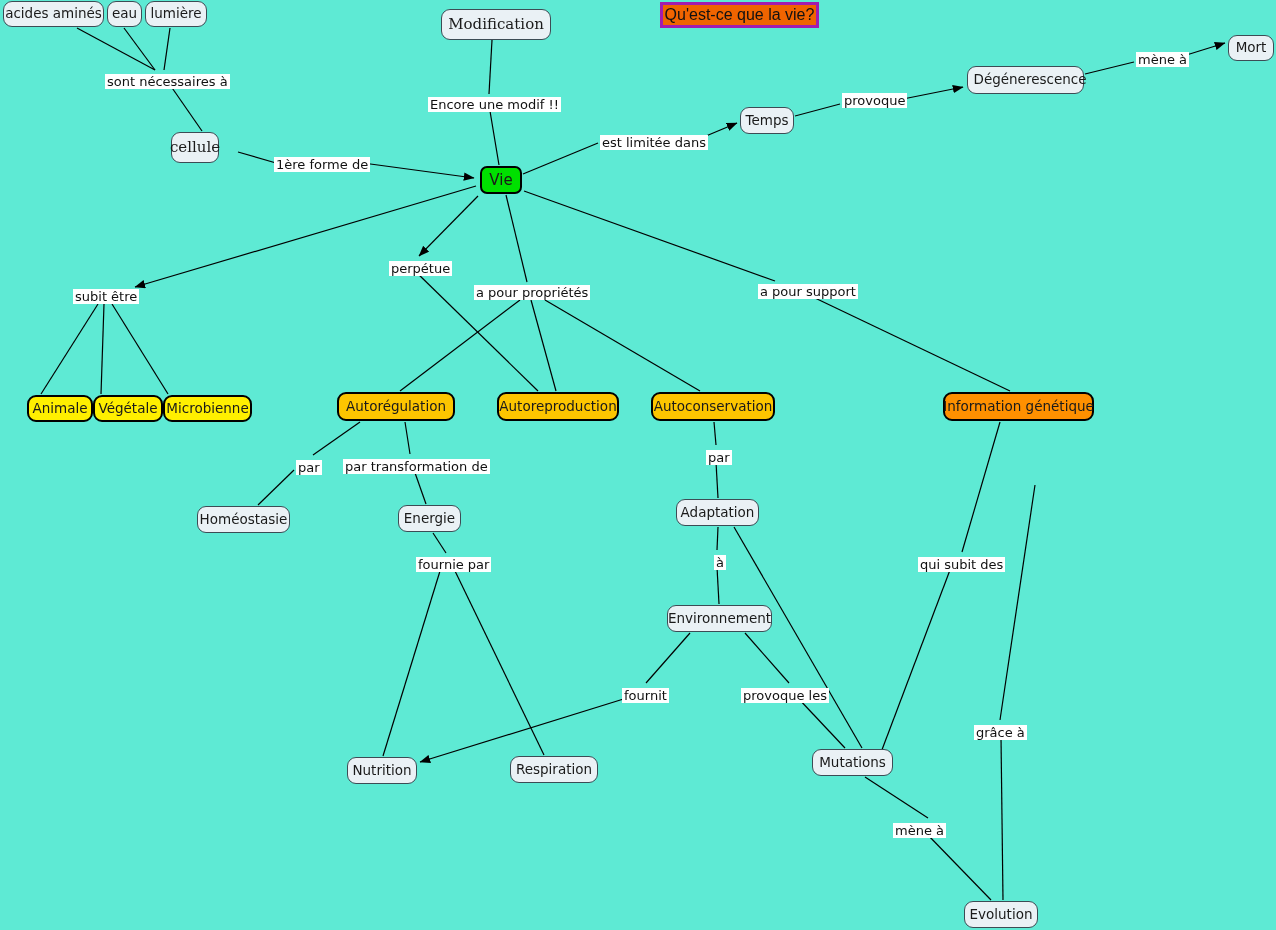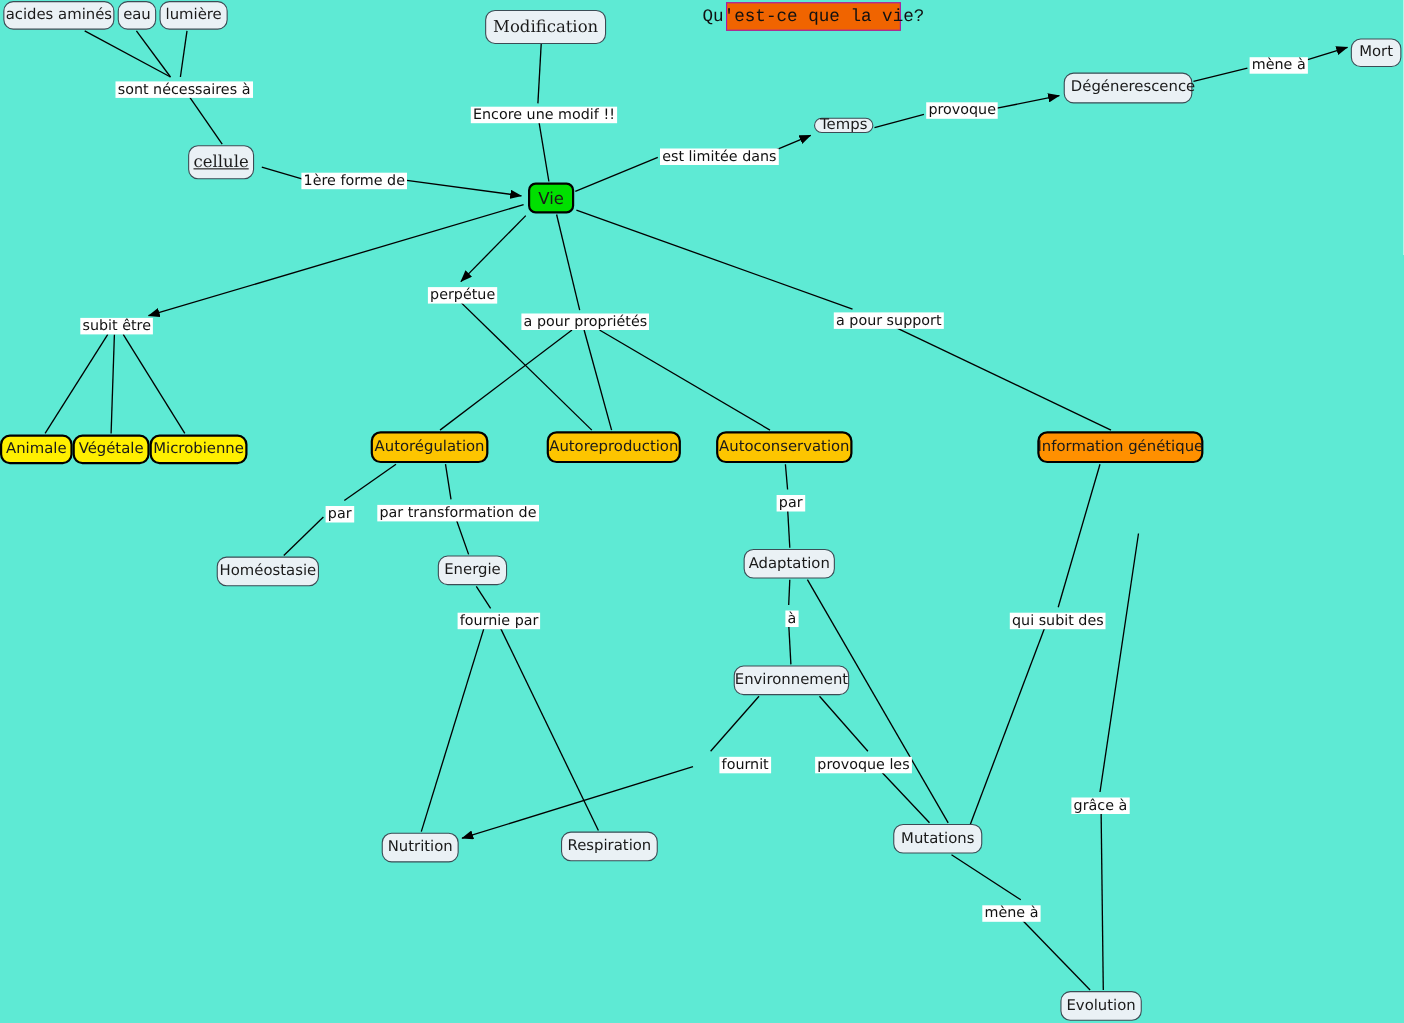--- a/index.html
+++ b/index.html
@@ -51,40 +51,41 @@
     background: #00e000;
     border: 2px solid #000000;
     border-radius: 7px;
     font-size: 15px;
   }
   .node.yellow {
     background: #ffef00;
     border: 2px solid #000000;
     border-radius: 9px;
     font-size: 13.5px;
+    margin-left: 27px;
   }
   .node.gold {
     background: #fdc500;
     border: 2px solid #000000;
     border-radius: 9px;
     font-size: 13.5px;
   }
   .node.orange {
     background: #ff9000;
     border: 2px solid #000000;
     border-radius: 9px;
     font-size: 13.5px;
   }
   .title-box {
     position: absolute;
     box-sizing: border-box;
-    border: 1px solid #a21caf;
+    border: 3px solid #a21caf;
     background: #f06400;
     color: #111111;
-    font-family: Liberation Mono, monospace;
+    font-family: Liberation Sans, sans-serif;
     font-size: 16px;
     line-height: 1;
     padding: 4px 7px 5px 7px;
     white-space: nowrap;
     z-index: 6;
   }
   .elabel {
     position: absolute;
     font-family: "DejaVu Sans", sans-serif;
     font-size: 13px;
@@ -173,39 +174,39 @@
       </div>
       <div class="node serif" style="left: 441px; top: 9px; width: 110px; height: 31px;">
         <span>Modification</span>
       </div>
       <div class="node" style="left: 1228px; top: 35px; width: 46px; height: 26px;">
         <span>Mort</span>
       </div>
       <div class="node" style="left: 967px; top: 66px; width: 117px; height: 28px; padding-left: 18px;">
         <span>Dégénerescence</span>
       </div>
-      <div class="node" style="left: 740px; top: 107px; width: 54px; height: 14px;">
+      <div class="node" style="left: 740px; top: 107px; width: 54px; height: 27px;">
         <span>Temps</span>
       </div>
-      <div class="node serif" style="left: 171px; top: 132px; width: 60px; height: 31px; text-decoration: underline;">
+      <div class="node serif" style="left: 171px; top: 132px; width: 48px; height: 31px;">
         <span>cellule</span>
       </div>
       <div class="node green" style="left: 480px; top: 166px; width: 42px; height: 28px;">
         <span>Vie</span>
       </div>
       <div class="node yellow" style="left: 0px; top: 395px; width: 66px; height: 27px;">
         <span>Animale</span>
       </div>
       <div class="node yellow" style="left: 66px; top: 395px; width: 70px; height: 27px;">
         <span>Végétale</span>
       </div>
       <div class="node yellow" style="left: 136px; top: 395px; width: 89px; height: 27px;">
         <span>Microbienne</span>
       </div>
-      <div class="node gold" style="left: 337px; top: 392px; width: 107px; height: 29px;">
+      <div class="node gold" style="left: 337px; top: 392px; width: 118px; height: 29px;">
         <span>Autorégulation</span>
       </div>
       <div class="node gold" style="left: 497px; top: 392px; width: 122px; height: 29px;">
         <span>Autoreproduction</span>
       </div>
       <div class="node gold" style="left: 651px; top: 392px; width: 124px; height: 29px;">
         <span>Autoconservation</span>
       </div>
       <div class="node orange" style="left: 943px; top: 392px; width: 151px; height: 29px;">
         <span>Information génétique</span>
@@ -245,21 +246,21 @@
       <div class="elabel" style="left: 389px; top: 261px;">perpétue</div>
       <div class="elabel u" style="left: 474px; top: 285px;">a pour propriétés</div>
       <div class="elabel u" style="left: 758px; top: 284px;">a pour support</div>
       <div class="elabel u" style="left: 73px; top: 289px;">subit être</div>
       <div class="elabel" style="left: 296px; top: 460px;">par</div>
       <div class="elabel" style="left: 343px; top: 459px;">par transformation de</div>
       <div class="elabel" style="left: 706px; top: 450px;">par</div>
       <div class="elabel" style="left: 416px; top: 557px;">fournie par</div>
       <div class="elabel" style="left: 714px; top: 555px;">à</div>
       <div class="elabel" style="left: 918px; top: 557px;">qui subit des</div>
-      <div class="elabel" style="left: 622px; top: 688px; margin-left: 32px;">fournit</div>
+      <div class="elabel" style="left: 622px; top: 688px;">fournit</div>
       <div class="elabel" style="left: 741px; top: 688px;">provoque les</div>
       <div class="elabel" style="left: 974px; top: 725px;">grâce à</div>
       <div class="elabel" style="left: 893px; top: 823px;">mène à</div>
     </div>
 
   <div class="title-box" style="left: 660px; top: 2px; background: rgb(240, 100, 0); color: rgb(17, 17, 17); width: 159px; height: 26px; display: flex; align-items: center; justify-content: center; padding: 0px;">Qu'est-ce que la vie?</div>
 
 </div>
 
 </body></html>

